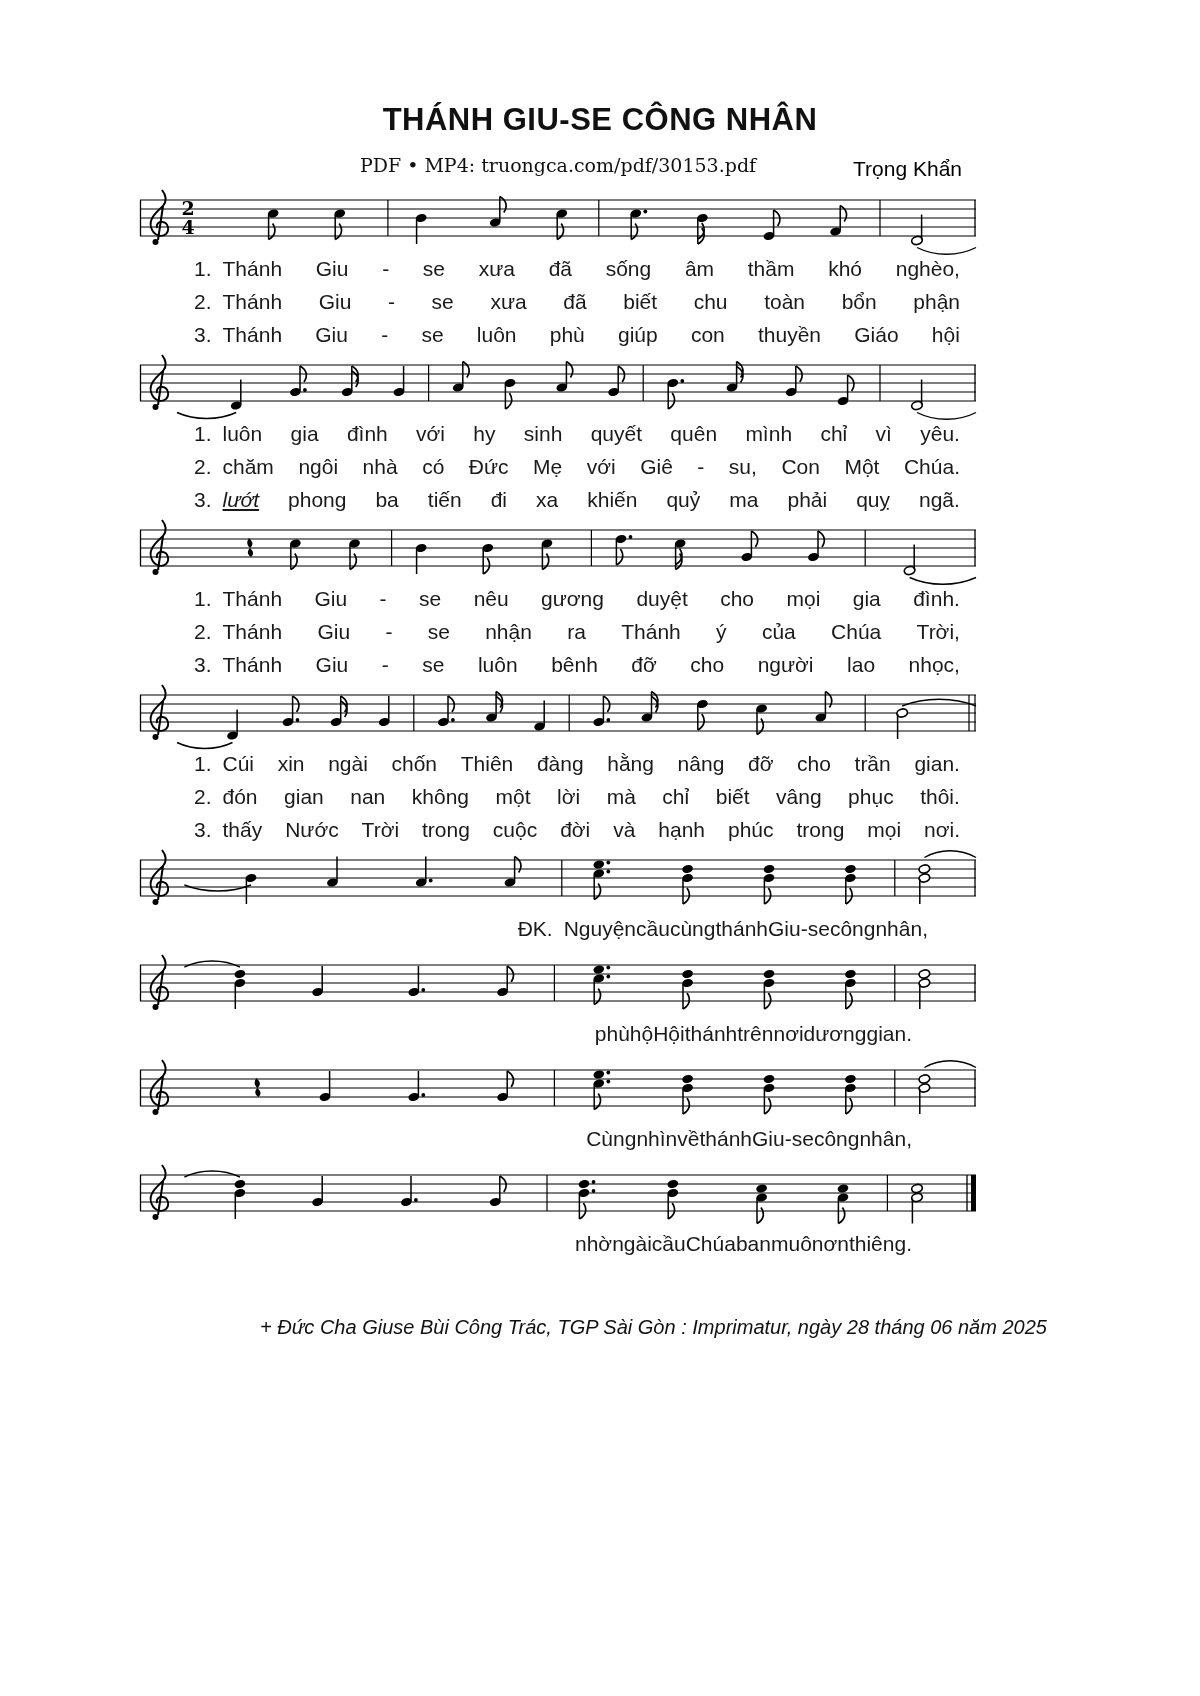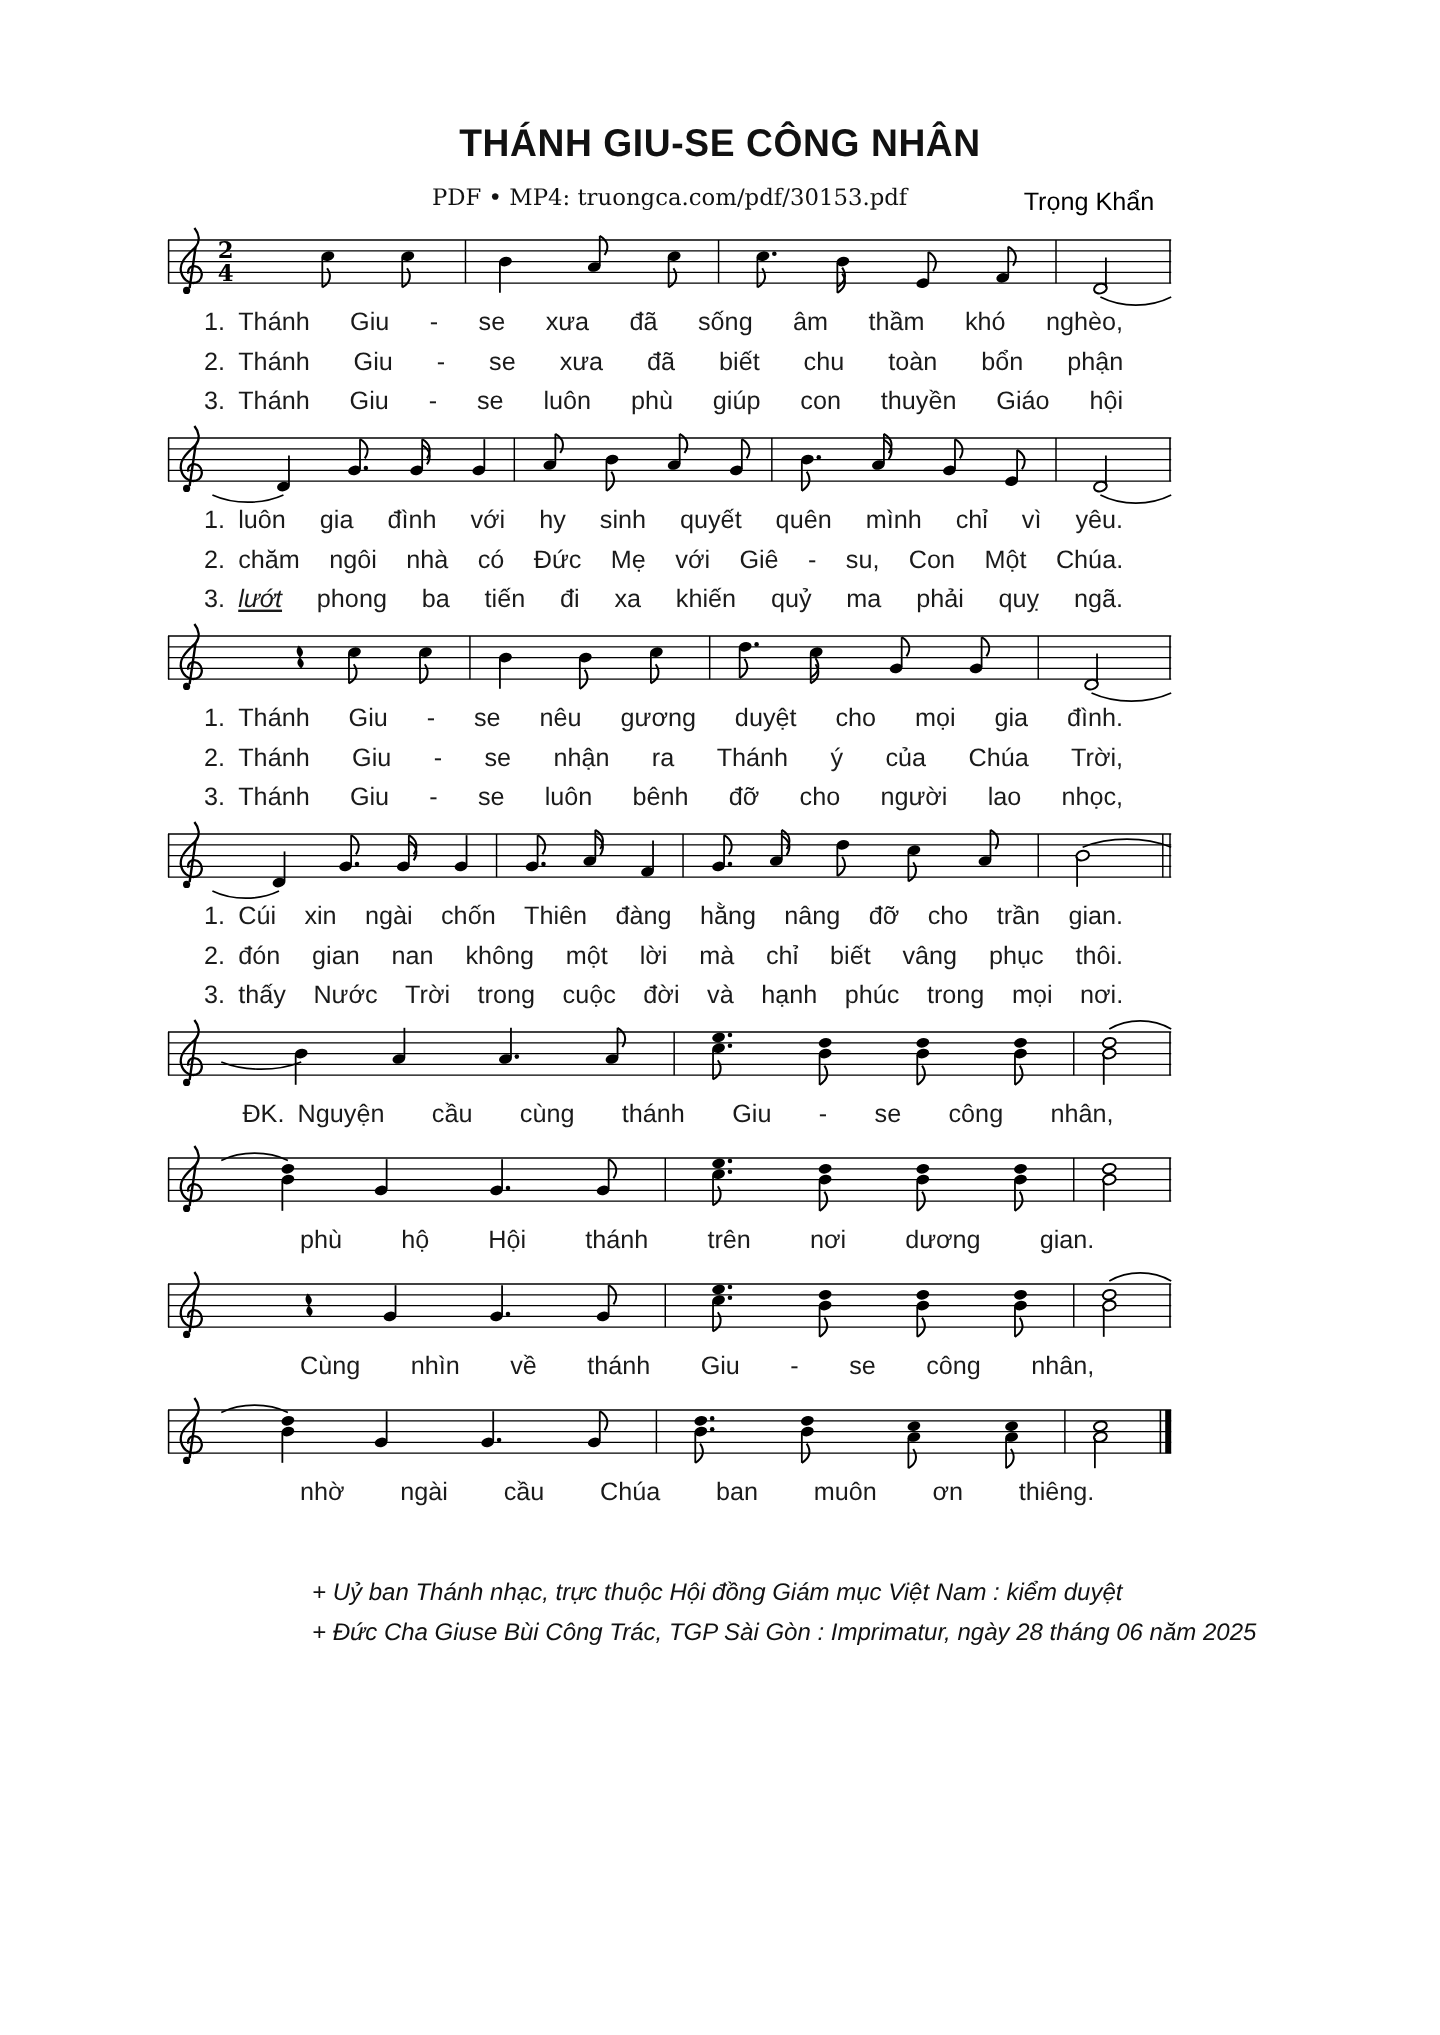--- a/index.html
+++ b/index.html
@@ -7,22 +7,22 @@
   .page{padding-top:102px;}
   .title{text-align:center;font-size:31px;font-weight:bold;letter-spacing:.5px;margin:0;transform:scaleY(1.04);}
   .meta-row{position:relative;width:840px;margin:16px 0 4px 138px;height:30px;}
   .subtitle{text-align:center;font-family:"DejaVu Serif",serif;font-size:19px;}
   .composer{position:absolute;right:16px;top:3px;font-size:21px;color:#000;}
   .score{width:840px;margin-left:138px;}
   .system.verse{height:165px;}
   .system.chorus{height:105px;}
   .system svg{display:block;overflow:visible;}
   .lyr{display:flex;justify-content:space-between;font-size:21px;line-height:33px;height:33px;white-space:nowrap;color:#1a1a1a;}
-  .verse .lyr{margin-left:32px;width:766px;}
-  .chorus .lyr{margin-left:112px;width:662px;}
+  .verse .lyr{margin-left:56px;width:766px;}
+  .chorus .lyr{margin-left:112px;width:662px;justify-content:flex-end;}
   .chorus .lyr.dk{margin-left:64px;width:726px;}
   .tok.first .lab{margin-right:11px;}
   .em{font-style:italic;text-decoration:underline;}
   .footer{margin:42px 0 0 218px;font-size:20px;}
   .foot-head{margin-bottom:6px;}
   .fi{font-style:italic;}
   .fb{font-weight:bold;}
   .foot-item{font-style:italic;line-height:34px;margin-left:42px;}
 </style>
 </head>
@@ -850,17 +850,16 @@
           <span class="tok"><span>Chúa</span></span>
           <span class="tok"><span>ban</span></span>
           <span class="tok"><span>muôn</span></span>
           <span class="tok"><span>ơn</span></span>
           <span class="tok"><span>thiêng.</span></span>
         </div>
       </div>
     </div>
   <div class="footer">
     <div id="foot-items">
-        <div class="foot-item">+ Uỷ ban Thánh nhạc, trực thuộc Hội đồng Giám mục Việt Nam : kiểm duyệt</div>
         <div class="foot-item">+ Đức Cha Giuse Bùi Công Trác, TGP Sài Gòn : Imprimatur, ngày 28 tháng 06 năm 2025</div>
       </div>
   </div>
 </div>
 
 </body></html>

